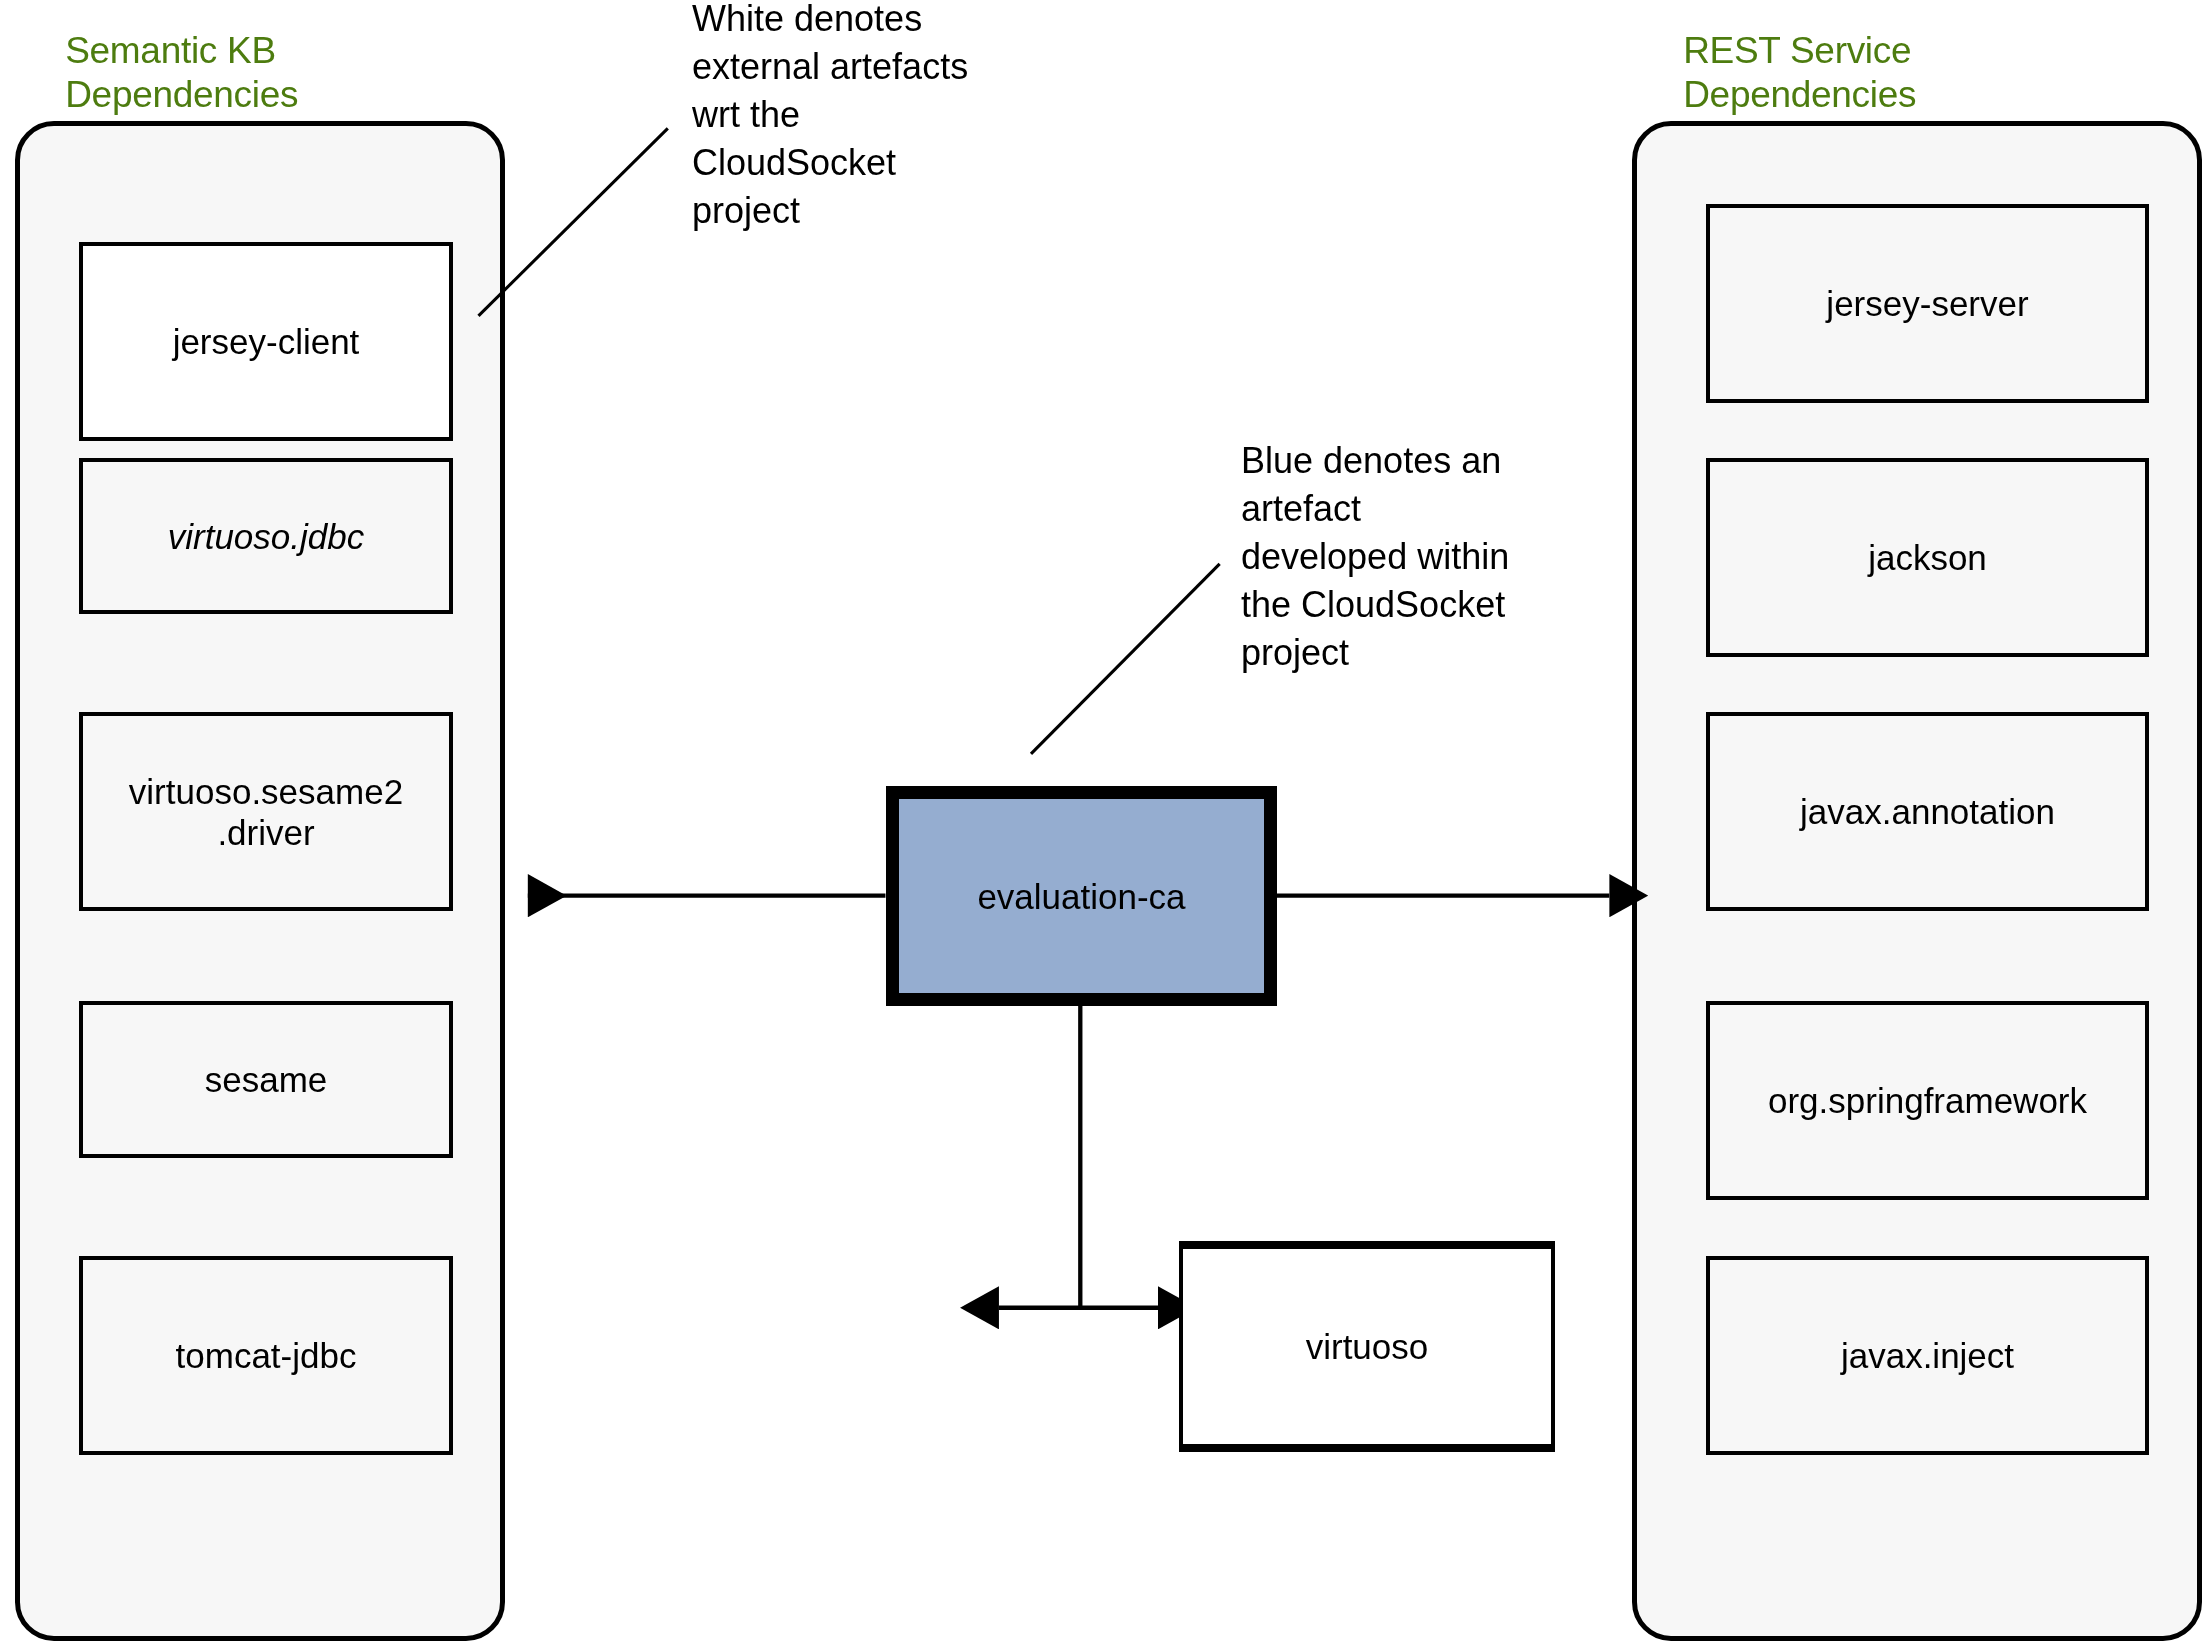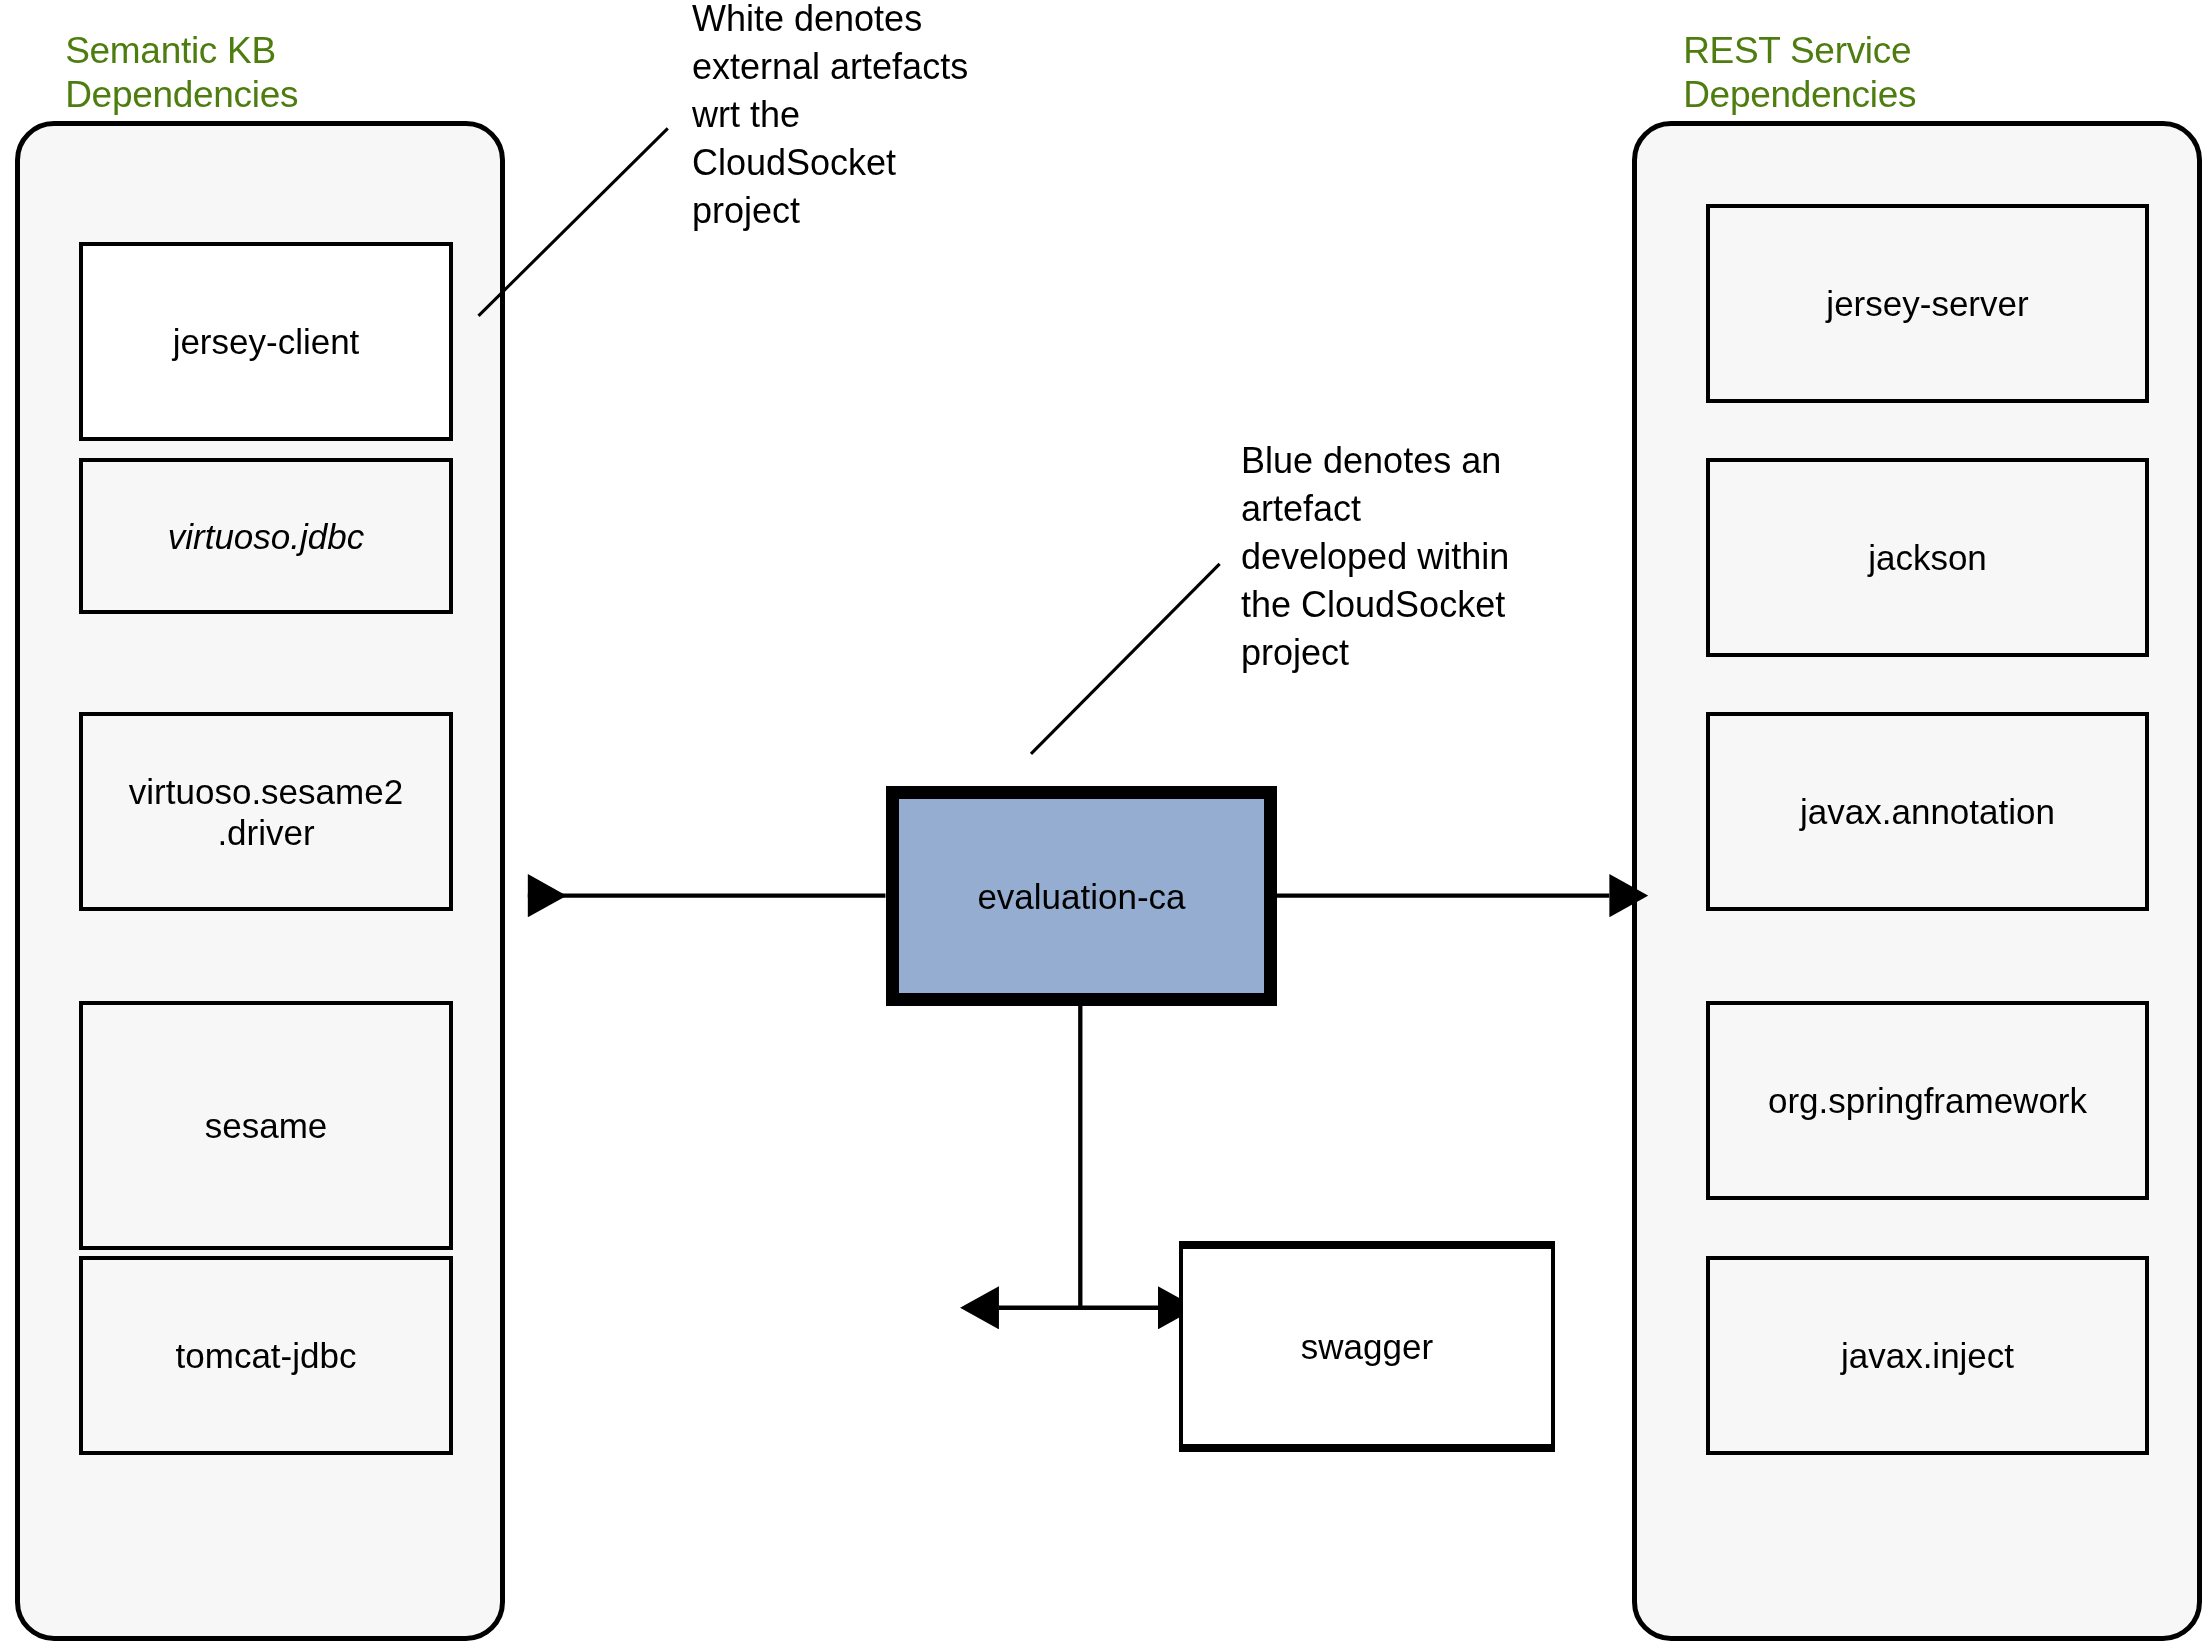--- a/index.html
+++ b/index.html
@@ -56,21 +56,21 @@
   <div class="node white" style="left:79px;top:204px;width:374px;height:199px;">
     <span>jersey-client</span>
   </div>
   <div class="node" style="left:79px;top:458px;width:374px;height:156px;font-style:italic;">
     <span>virtuoso.jdbc</span>
   </div>
   <div class="node" style="left:79px;top:712px;width:374px;height:199px;">
     <span>virtuoso.sesame2
 .driver</span>
   </div>
-  <div class="node" style="left:79px;top:1001px;width:374px;height:249px;">
+  <div class="node" style="left:79px;top:1001px;width:374px;height:157px;">
     <span>sesame</span>
   </div>
   <div class="node" style="left:79px;top:1256px;width:374px;height:199px;">
     <span>tomcat-jdbc</span>
   </div>
 
   <div class="group-title" id="title-left">Semantic KB
 Dependencies</div>
 
   <div class="group" id="group-right"></div>
@@ -115,21 +115,21 @@
     <line x1="1083" y1="208" x2="776" y2="512" stroke="#000" stroke-width="5"></line>
     <line x1="1978" y1="914" x2="1672" y2="1222" stroke="#000" stroke-width="5"></line>
   </svg>
 
   <div class="node blue emph" style="left:886px;top:786px;width:391px;height:220px;z-index:35;justify-content:center;">
     <span>evaluation-ca</span>
   </div>
 
   <div class="node white" style="left:1179px;top:1203px;width:376px;height:211px;z-index:35;
               border-top-width:8.6px;border-bottom-width:8.6px;">
-    <span>swagger</span>
+    <span>virtuoso</span>
   </div>
 
   <div class="annotation" id="ann-white">White denotes
 external artefacts
 wrt the
 CloudSocket
 project</div>
   <div class="annotation" id="ann-blue">Blue denotes an
 artefact
 developed within

